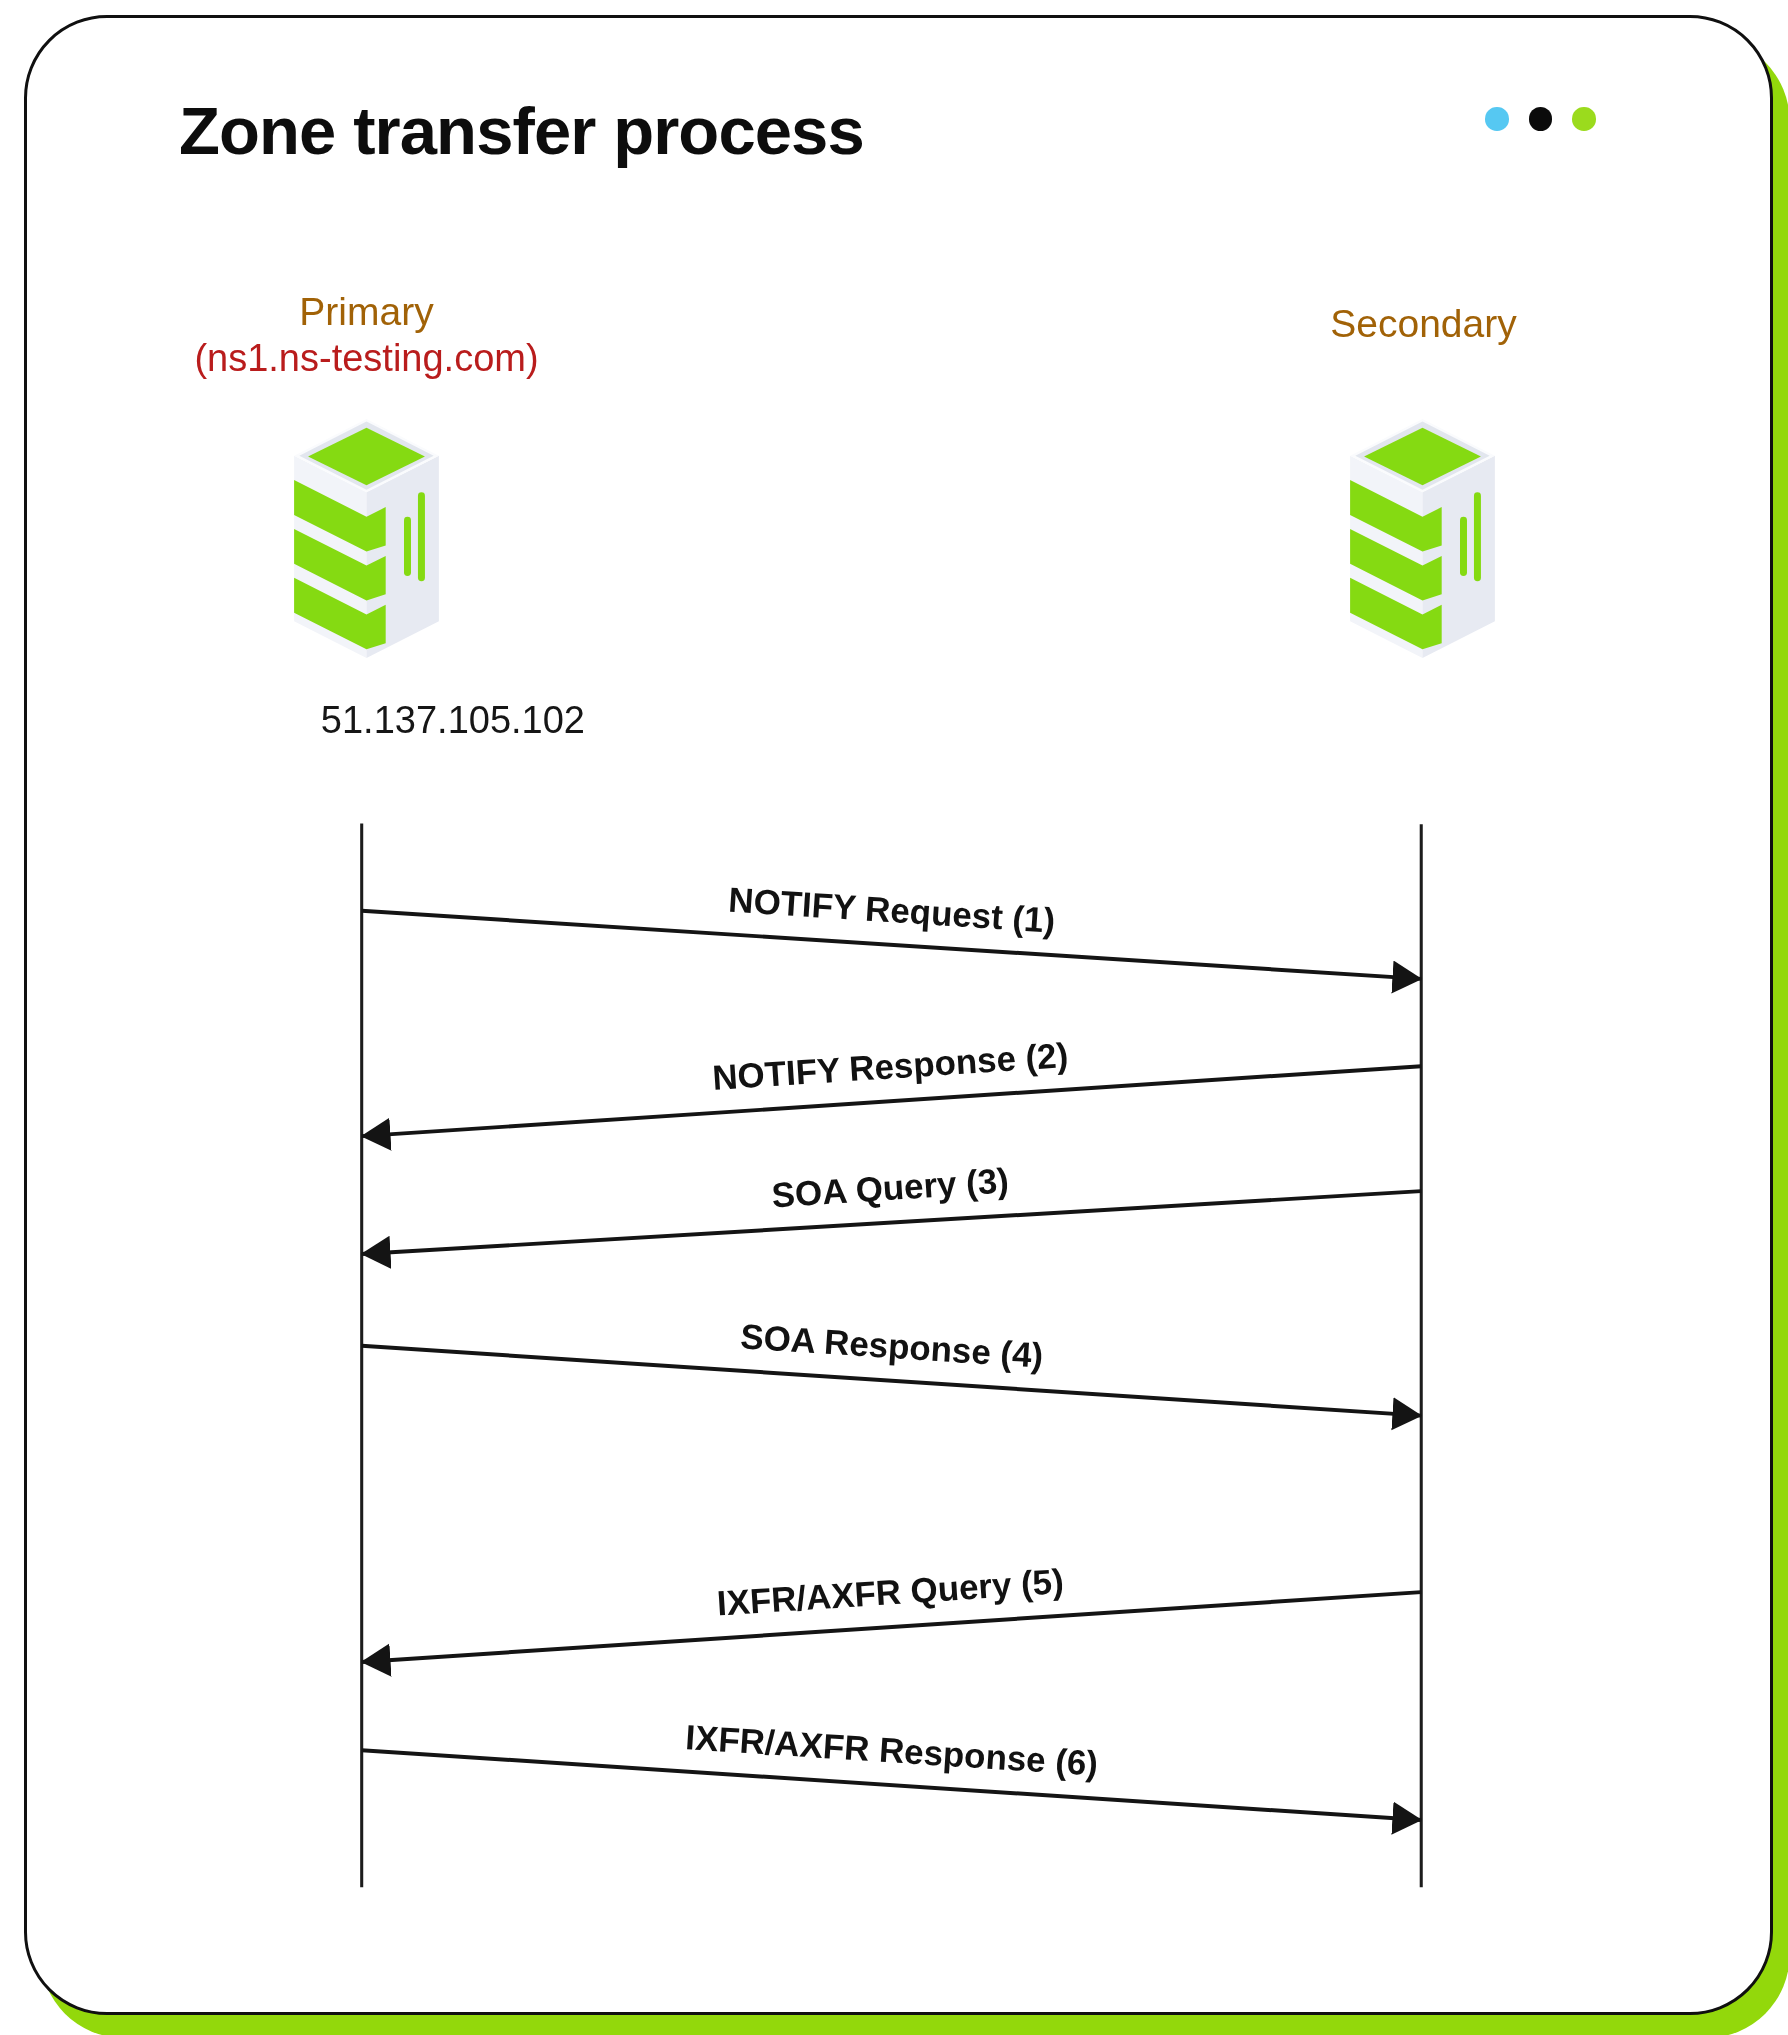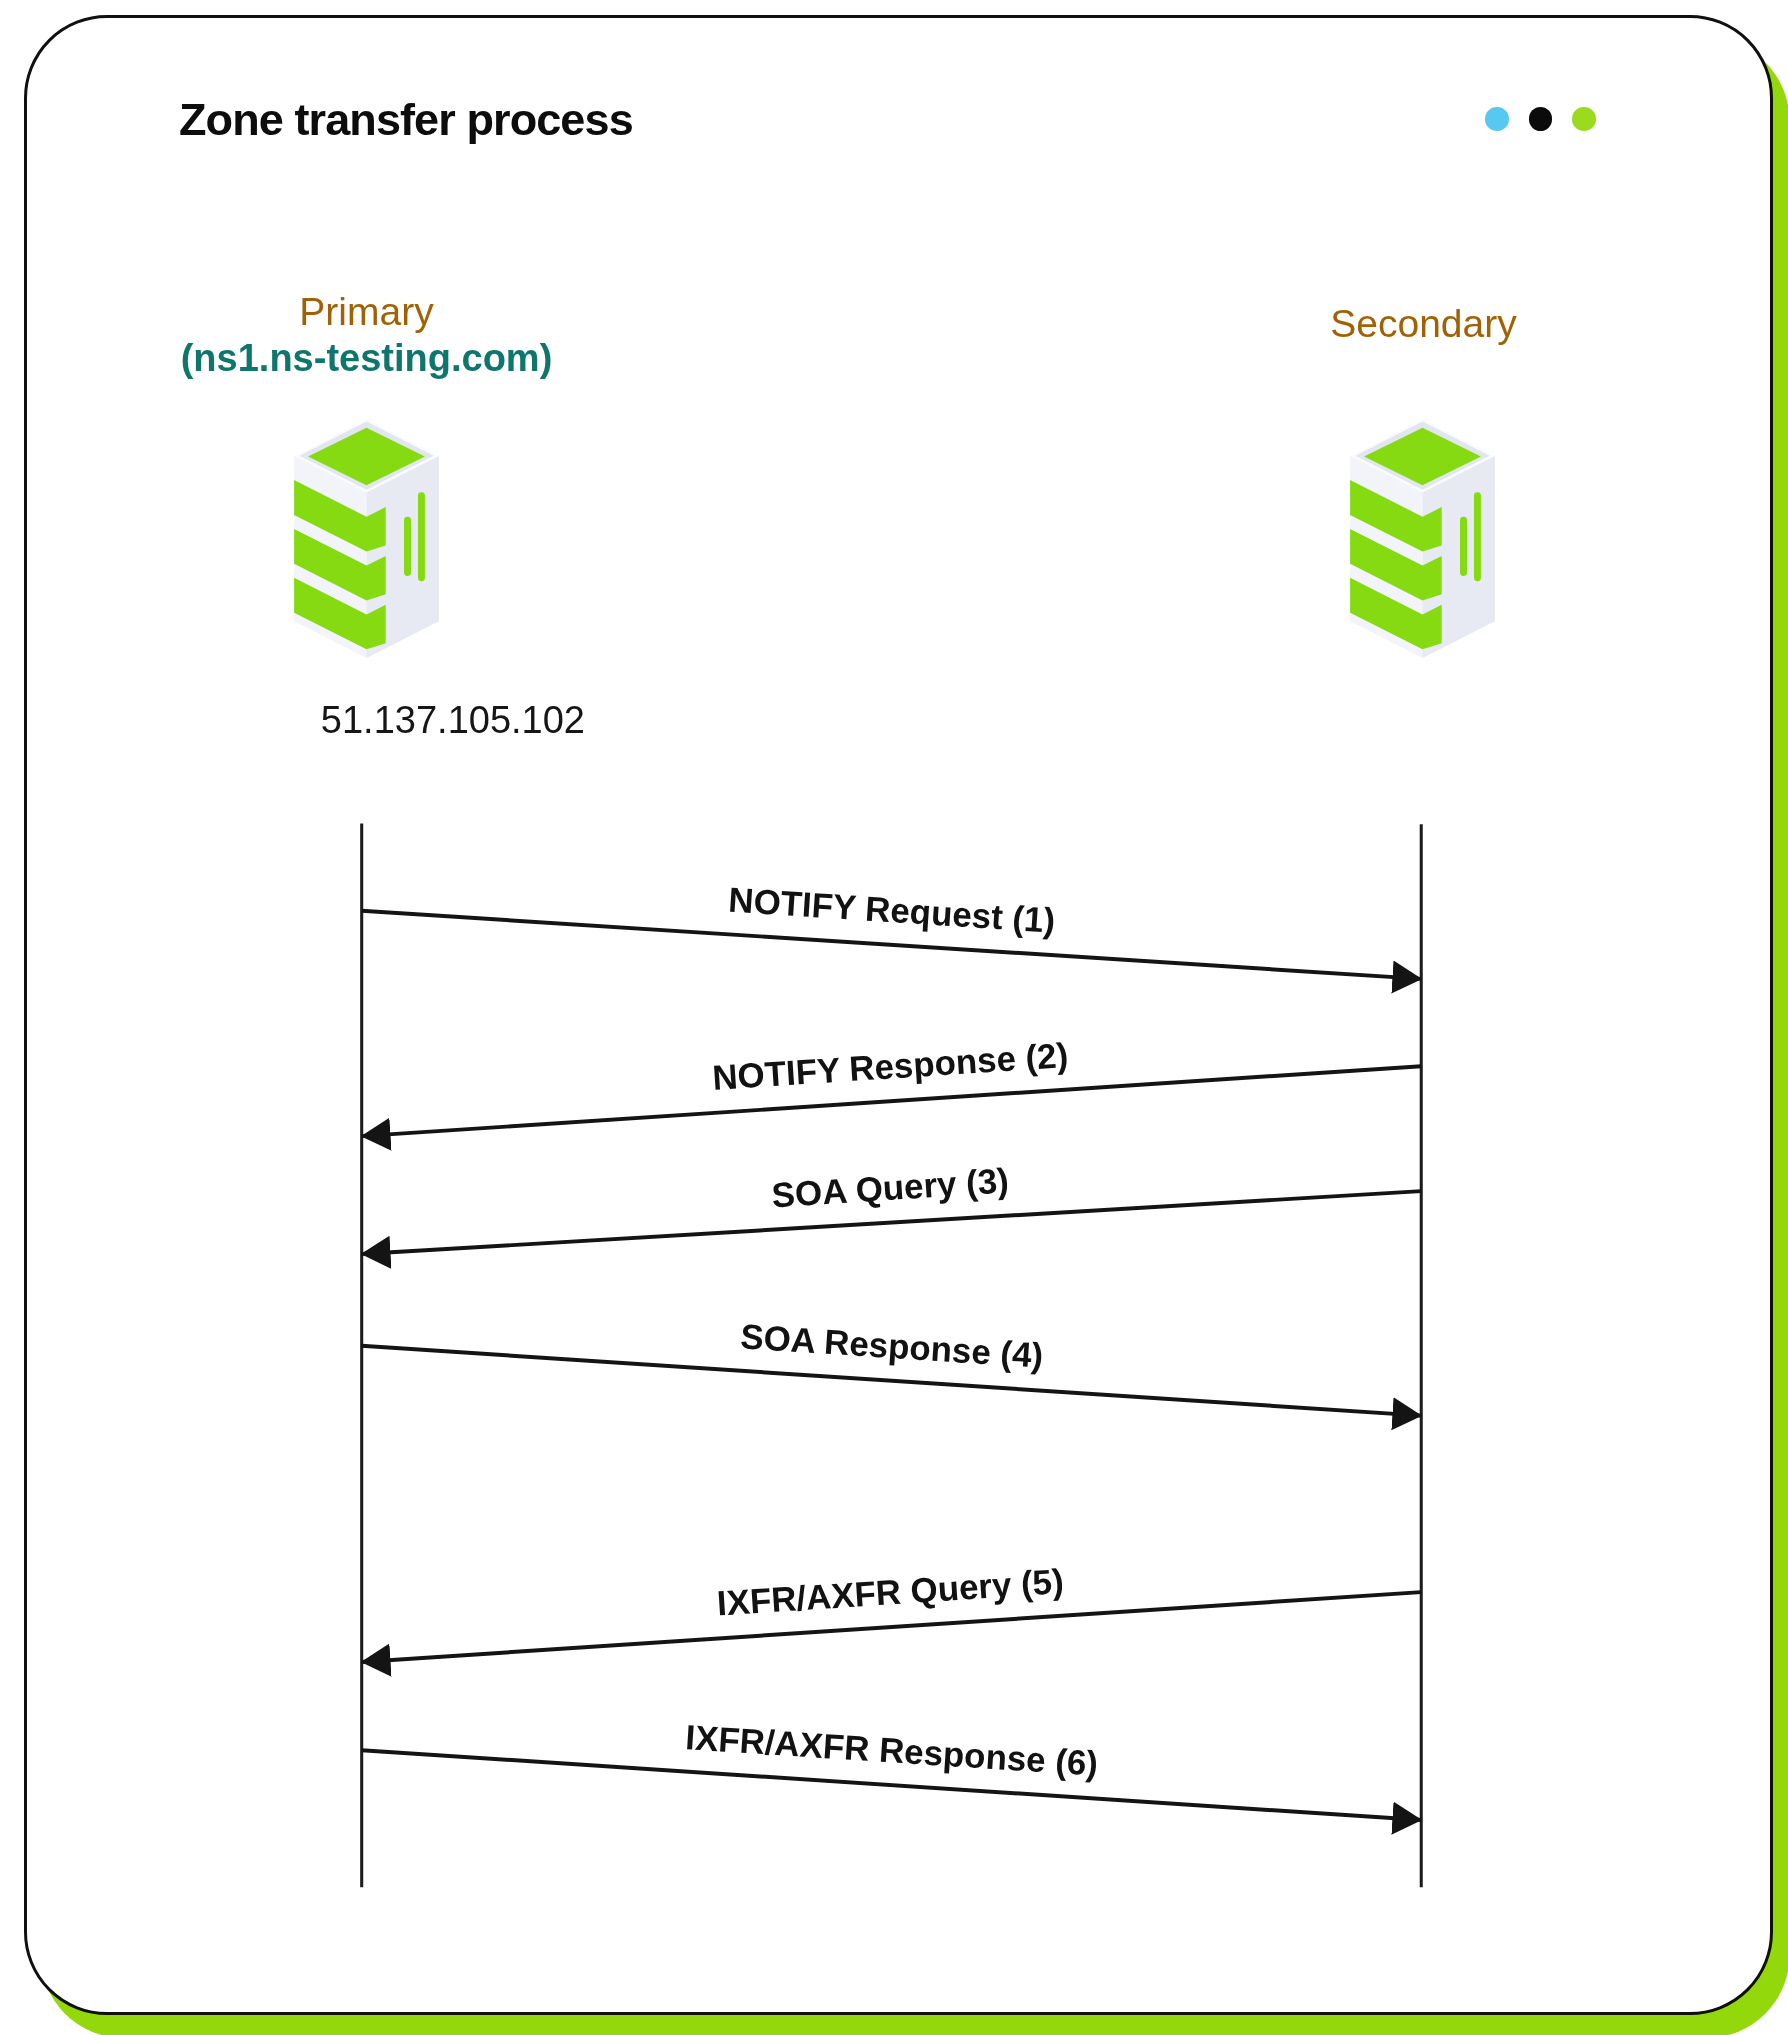--- a/index.html
+++ b/index.html
@@ -7,32 +7,32 @@
     position:relative;width:1789px;height:2036px;background:#ffffff;overflow:hidden;
     font-family:"Liberation Sans",sans-serif;color:#141414;
   }
   .card{
     position:absolute;left:23.6px;top:15px;width:1749px;height:2000px;box-sizing:border-box;
     background:#ffffff;border:3.5px solid #101010;border-radius:83px;
     box-shadow:16.6px 23px 0 0 #93d80b;
   }
   .page-title{
     position:absolute;left:179px;top:96px;margin:0;
-    font-size:45px;font-weight:700;letter-spacing:-0.9px;color:#0d0d0d;line-height:1.05;
+    font-size:67px;font-weight:700;letter-spacing:-0.9px;color:#0d0d0d;line-height:1.05;
   }
   .dots{position:absolute;left:1485px;top:107px;display:flex;gap:20px;}
   .dot{width:23.6px;height:23.6px;border-radius:50%;}
   .dot-blue{background:#56c8f2;}
   .dot-black{background:#0b0b0b;}
   .dot-green{background:#9bdb1d;}
   .node{position:absolute;width:437px;text-align:center;}
   .node-primary{left:148px;top:288px;}
   .node-secondary{left:1205px;top:288px;margin-top:12px;}
   .node-role{font-size:39px;font-weight:400;line-height:1.25;color:#a16207;}
-  .node-host{font-size:38px;font-weight:700;line-height:1.15;color:#0f766e;}
+  .node-host{font-size:38px;font-weight:400;line-height:1.15;color:#b91c1c;}
   .server-icon{position:absolute;width:145px;height:239px;}
   .server-primary{left:294px;top:419px;}
   .server-secondary{left:1350px;top:419px;}
   .node-ip{position:absolute;width:437px;text-align:right;top:699px;font-size:38px;color:#161616;}
   .ip-primary{left:148px;}
   .ip-secondary{left:1205px;}
   .seq{position:absolute;left:332px;top:804px;width:1153px;height:1101px;}
   .seq text{font-family:"Liberation Sans",sans-serif;font-size:40px;font-weight:700;fill:#121212;}
   .lifeline{stroke:#1c1c1c;stroke-width:3.5;}
   .msg{stroke:#141414;stroke-width:4.5;}

